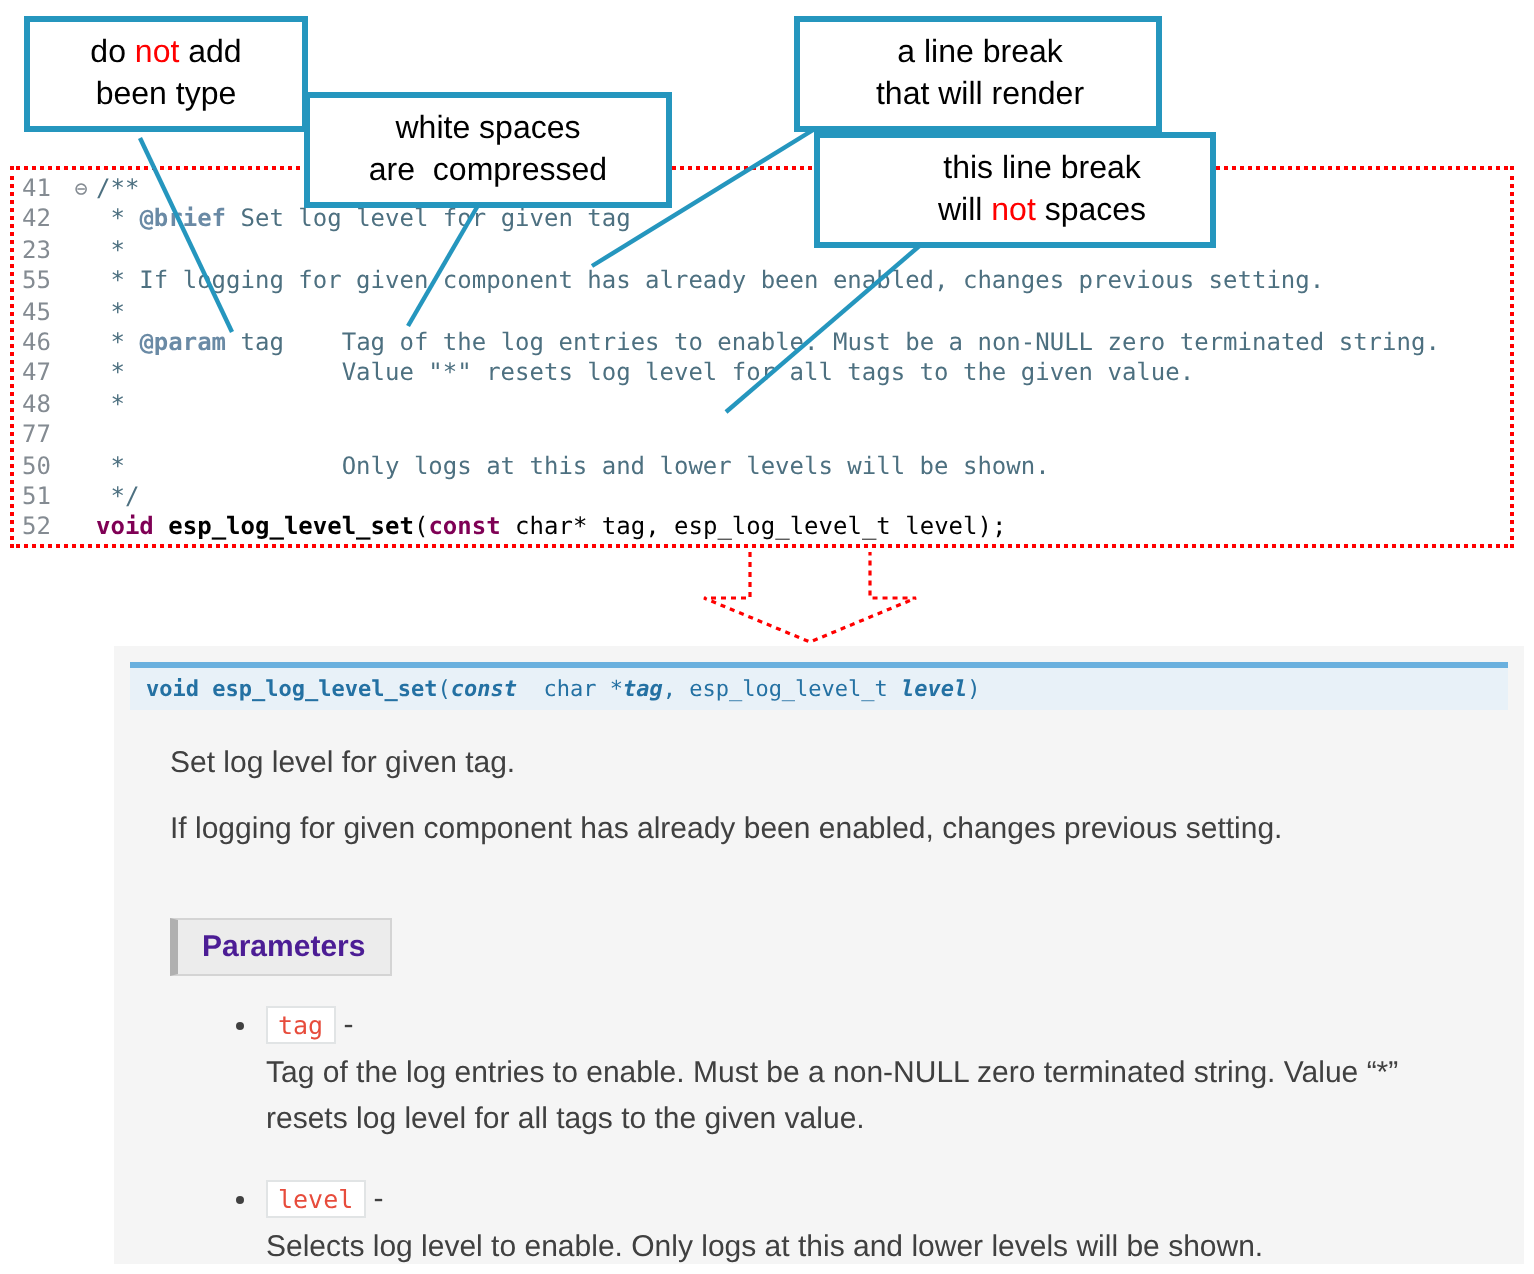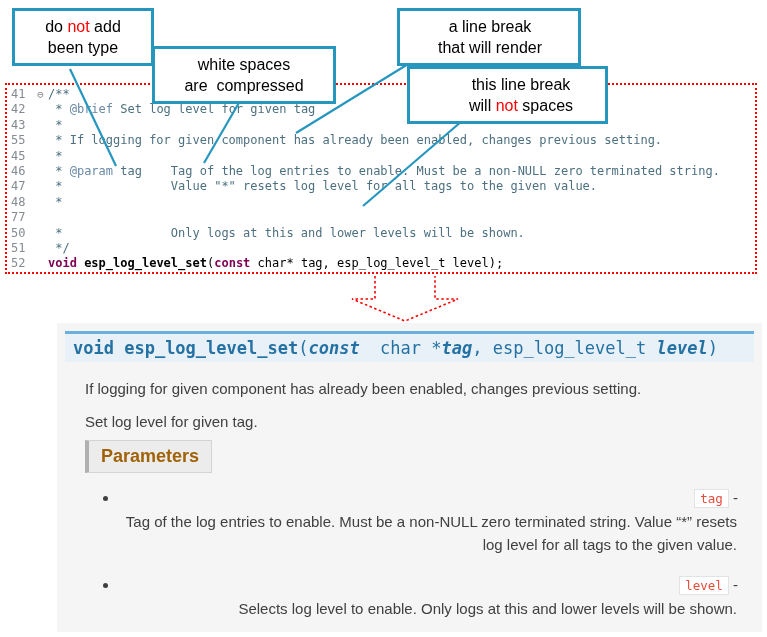--- a/index.html
+++ b/index.html
@@ -19,21 +19,21 @@
   
   .code-editor{position:absolute;left:5px;top:83px;width:752px;height:191px;
                border:2px dotted var(--alert-red);background:#fff;box-sizing:border-box;
                padding:2px 0 0 4px;z-index:1;}
   .code-line{display:flex;font-family:"DejaVu Sans Mono",monospace;font-size:12px;
              line-height:15.4px;white-space:pre;}
   .line-num{width:22px;text-align:left;color:#848b92;flex:none;}
   .fold{width:15px;flex:none;text-align:center;color:#848b92;font-size:11px;}
   .line-code{white-space:pre;color:#000;}
   .seg-cm{color:var(--comment);}
-  .seg-tg{color:var(--doc-tag);font-weight:normal;}
+  .seg-tg{color:var(--doc-tag);font-weight:bold;}
   .seg-kw{color:var(--keyword);font-weight:bold;}
   .seg-fn{color:#000;font-weight:bold;}
   .seg-pl{color:#000;}
 
   
   .overlay{position:absolute;left:0;top:0;z-index:3;pointer-events:none;}
   .teal-line{stroke:var(--accent-teal);stroke-width:2.2;}
   .red-arrow{stroke:var(--alert-red);fill:none;stroke-width:1.6;stroke-dasharray:2.5 2.5;}
 
   
@@ -44,48 +44,48 @@
   .red-word{color:var(--alert-red);}
   .c1{left:12px;top:8px;width:118px;}
   .c2{left:152px;top:46px;width:160px;}
   .c3{left:397px;top:8px;width:158px;padding-left:11px;}
   .c4{left:407px;top:66px;width:150px;padding-left:36px;}
 
   
   .docs-panel{position:absolute;left:57px;top:323px;width:705px;height:309px;
               background:#f5f5f5;z-index:1;color:#404040;box-sizing:border-box;}
   .sig-bar{margin:8px 8px 0;background:#e8f1f8;border-top:3px solid var(--sig-border);
-           padding:4px 8px;font-family:"DejaVu Sans Mono",monospace;font-size:17px;
+           padding:4px 8px;font-family:"DejaVu Sans Mono",monospace;font-size:11px;
            color:var(--sig-blue);white-space:pre;}
   .seg-sb{font-weight:bold;}
   .seg-sbi{font-weight:bold;font-style:italic;}
   .seg-sn{}
   .docs-body{padding:2px 24px 0 28px;font-size:15px;}
   .docs-body p{margin:16px 0 0;}
-  .params-label{display:inline-block;margin-top:10px;background:#ececec;
+  .params-label{display:inline-block;margin-top:36px;background:#ececec;
                 border:1px solid #d4d4d4;border-left:4px solid #b0b0b0;
-                padding:5px 12px;font-weight:bold;font-size:18px;color:#a16207;}
-  .param-list{margin:16px 0 0;padding-left:34px;list-style:disc;text-align:right;}
+                padding:5px 12px;font-weight:bold;font-size:15px;color:#4c1d95;}
+  .param-list{margin:16px 14px 0;padding-left:34px;list-style:disc;}
   .param-list li{margin-bottom:20px;}
   .badge-line{margin-bottom:5px;}
   .param-badge{font-family:"DejaVu Sans Mono",monospace;font-size:12.5px;
                color:var(--badge-red);background:#fff;border:1px solid #e1e4e5;
                padding:1px 5px;}
   .param-desc{line-height:1.5;max-width:618px;}
 </style>
 </head>
 <body>
 
 <div class="stage">
 
   <div class="code-editor">
     <div class="code-lines">
         <div class="code-line"><span class="line-num">41</span><span class="fold">⊖</span><span class="line-code"><span class="seg-cm">/**</span></span></div>
         <div class="code-line"><span class="line-num">42</span><span class="fold"></span><span class="line-code"><span class="seg-cm"> * </span><span class="seg-tg">@brief</span><span class="seg-cm"> Set log level for given tag</span></span></div>
-        <div class="code-line"><span class="line-num">43</span><span class="fold"></span><span class="line-code"><span class="seg-cm"> *</span></span></div>
+        <div class="code-line"><span class="line-num">23</span><span class="fold"></span><span class="line-code"><span class="seg-cm"> *</span></span></div>
         <div class="code-line"><span class="line-num">55</span><span class="fold"></span><span class="line-code"><span class="seg-cm"> * If logging for given component has already been enabled, changes previous setting.</span></span></div>
         <div class="code-line"><span class="line-num">45</span><span class="fold"></span><span class="line-code"><span class="seg-cm"> *</span></span></div>
         <div class="code-line"><span class="line-num">46</span><span class="fold"></span><span class="line-code"><span class="seg-cm"> * </span><span class="seg-tg">@param</span><span class="seg-cm"> tag    Tag of the log entries to enable. Must be a non-NULL zero terminated string.</span></span></div>
         <div class="code-line"><span class="line-num">47</span><span class="fold"></span><span class="line-code"><span class="seg-cm"> *               Value "*" resets log level for all tags to the given value.</span></span></div>
         <div class="code-line"><span class="line-num">48</span><span class="fold"></span><span class="line-code"><span class="seg-cm"> *</span></span></div>
         <div class="code-line"><span class="line-num">77</span><span class="fold"></span></div>
         <div class="code-line"><span class="line-num">50</span><span class="fold"></span><span class="line-code"><span class="seg-cm"> *               Only logs at this and lower levels will be shown.</span></span></div>
         <div class="code-line"><span class="line-num">51</span><span class="fold"></span><span class="line-code"><span class="seg-cm"> */</span></span></div>
         <div class="code-line"><span class="line-num">52</span><span class="fold"></span><span class="line-code"><span class="seg-kw">void</span><span class="seg-pl"> </span><span class="seg-fn">esp_log_level_set</span><span class="seg-pl">(</span><span class="seg-kw">const</span><span class="seg-pl"> char* tag, esp_log_level_t level);</span></span></div>
       </div>
@@ -112,22 +112,22 @@
       <div><span>that will render</span></div>
     </div>
   <div class="callout c4">
       <div><span>this line break</span></div>
       <div><span>will </span><span class="red-word">not</span><span> spaces</span></div>
     </div>
 
   <div class="docs-panel">
     <div class="sig-bar"><span class="seg-sb">void </span><span class="seg-sb">esp_log_level_set</span><span class="seg-sn">(</span><span class="seg-sbi">const</span><span class="seg-sn">  char *</span><span class="seg-sbi">tag</span><span class="seg-sn">, </span><span class="seg-sn">esp_log_level_t </span><span class="seg-sbi">level</span><span class="seg-sn">)</span></div>
     <div class="docs-body">
+      <p>Set log level for given tag.</p>
       <p>If logging for given component has already been enabled, changes previous setting.</p>
-      <p>Set log level for given tag.</p>
       <div class="params-label">Parameters</div>
       <ul class="param-list">
           <li>
             <div class="badge-line"><code class="param-badge">tag</code><span> -</span></div>
             <div class="param-desc">Tag of the log entries to enable. Must be a non-NULL zero terminated string. Value “*” resets log level for all tags to the given value.</div>
           </li>
           <li>
             <div class="badge-line"><code class="param-badge">level</code><span> -</span></div>
             <div class="param-desc">Selects log level to enable. Only logs at this and lower levels will be shown.</div>
           </li>

